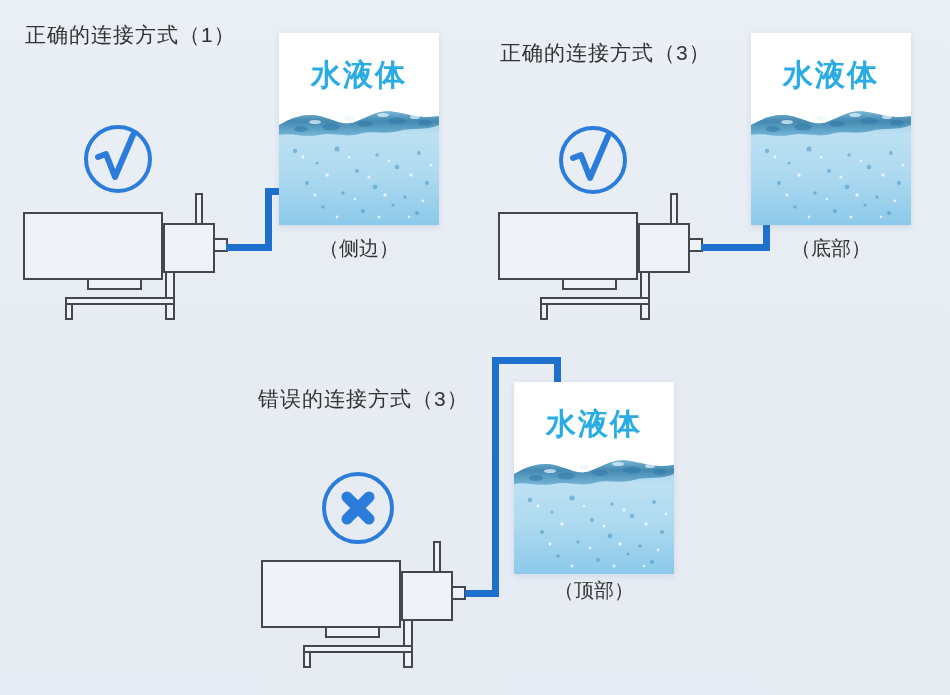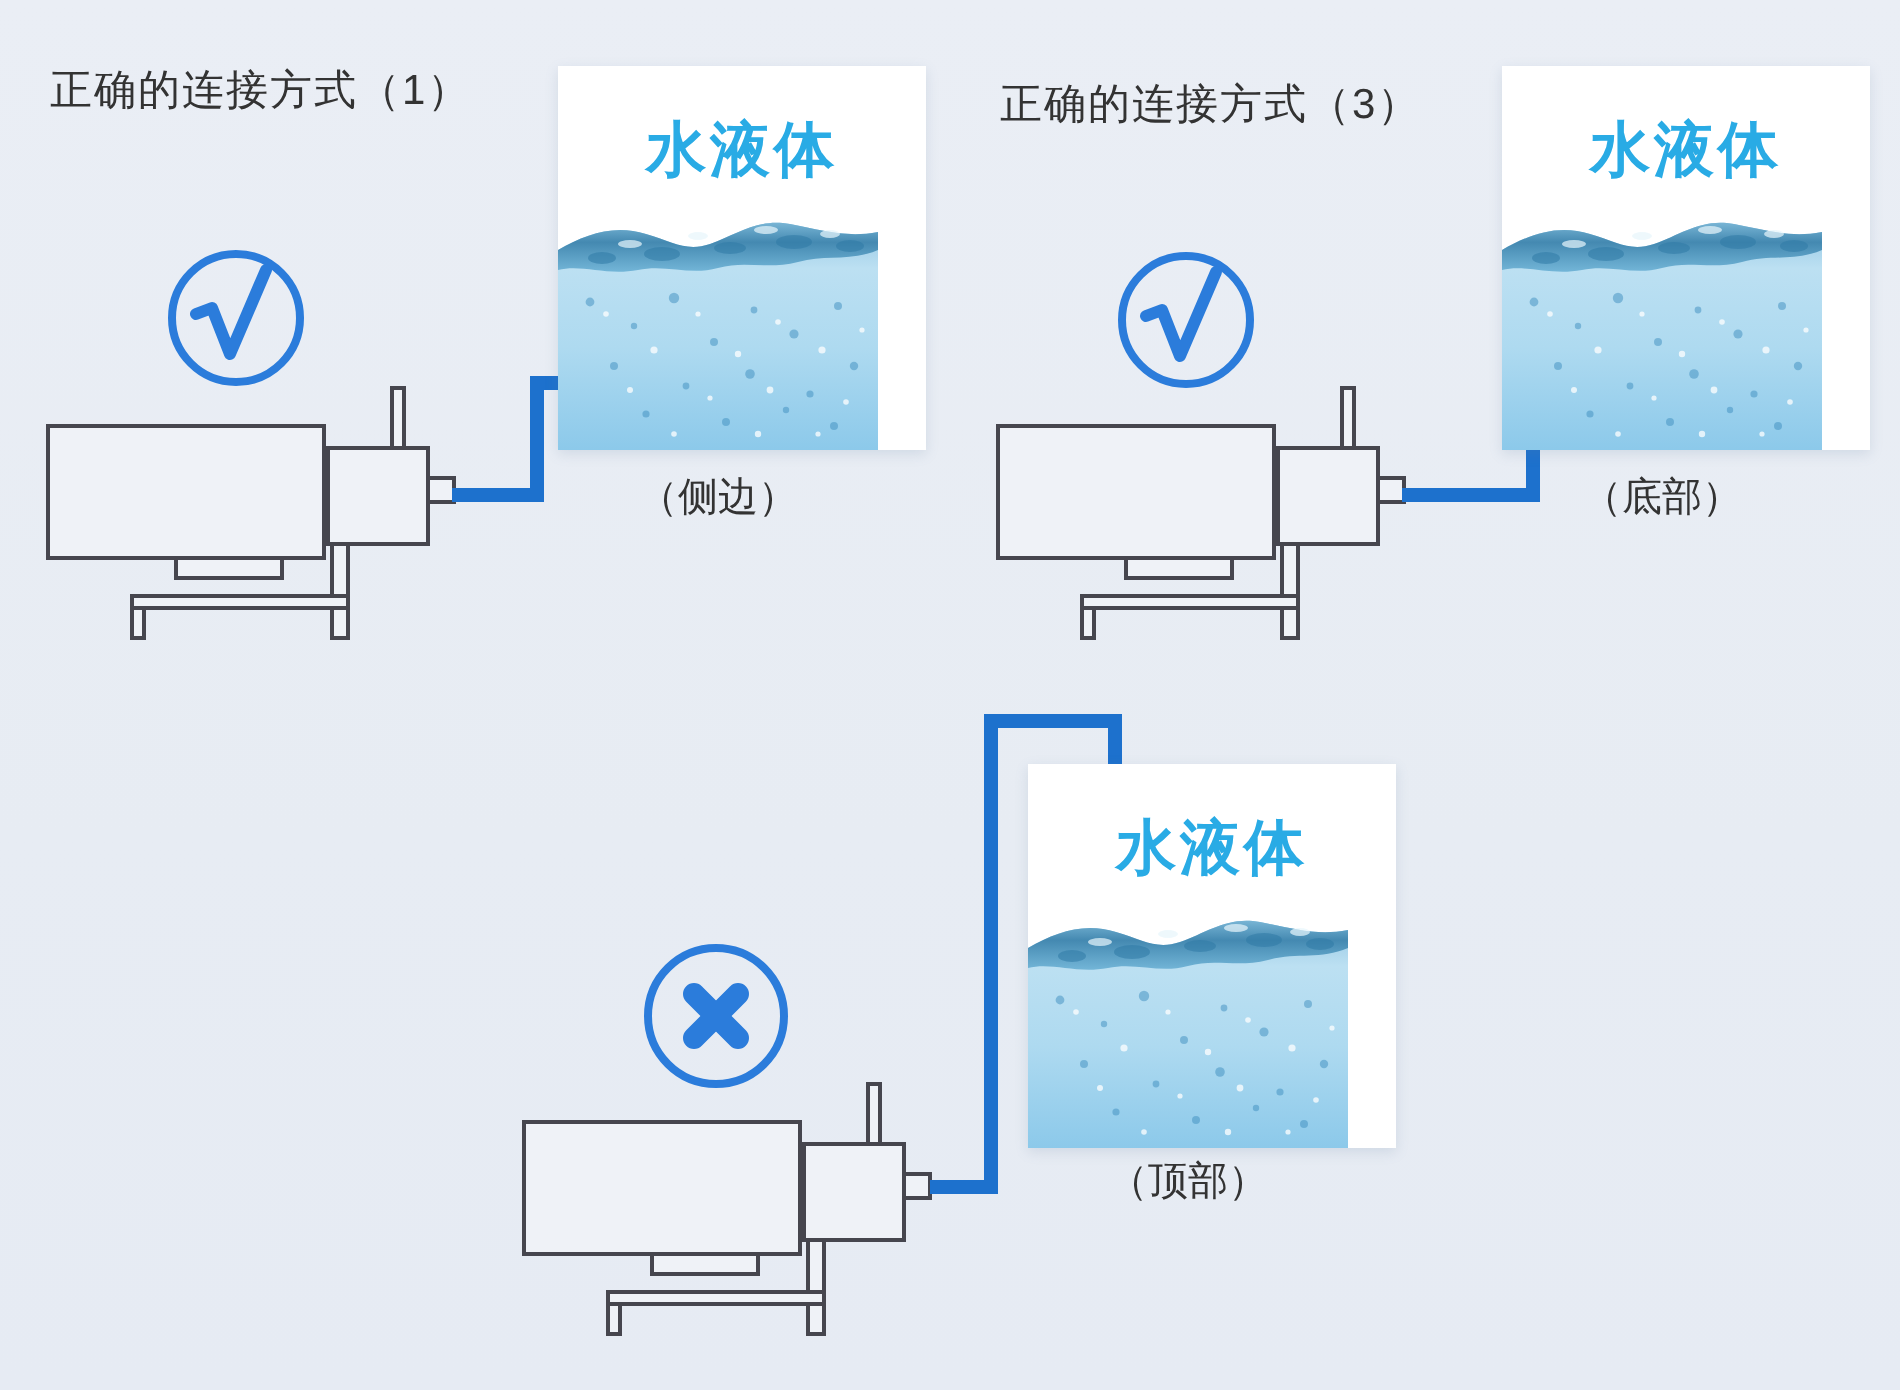--- a/index.html
+++ b/index.html
@@ -53,21 +53,21 @@
   .p-base{left:64px;top:85px;width:55px;height:12px;}
   .p-body{left:0;top:19px;width:140px;height:68px;}
   .p-head{left:140px;top:30px;width:52px;height:50px;}
   .p-nozzle{left:190px;top:45px;width:15px;height:14px;}
 
   
   .pipe{position:absolute;background:#1d71cd;z-index:1;}
 
   
   .tank{
-    position:absolute;width:184px;height:192px;
+    position:absolute;width:160px;height:192px;
     background:#fff;z-index:2;
     box-shadow:0 2px 6px rgba(100,130,160,.18);
     overflow:hidden;
   }
   .tank-label{
     position:absolute;top:22px;left:0;right:0;
     text-align:center;
     font-size:30px;font-weight:600;letter-spacing:2px;
     color:#29abe5;white-space:nowrap;
   }
@@ -88,21 +88,21 @@
       <stop offset="0" stop-color="#77b4d4"></stop>
       <stop offset="0.4" stop-color="#3f85ae"></stop>
       <stop offset="1" stop-color="#6fb3d6"></stop>
     </linearGradient>
   </defs>
 </svg>
 
 <div id="stage">
 
   <div class="layer">
-    <div class="title" style="left:25px;top:34px">正确的连接方式（1）</div>
+    <div class="title" style="left:25px;top:23px">正确的连接方式（1）</div>
 
     <div class="mark check" style="left:84px;top:125px">
       <svg viewBox="0 0 60 60" width="60" height="60">
         <polyline points="10,28 18,25 27,48 45,6" fill="none" stroke="#2b7cdb" stroke-width="6" stroke-linejoin="round" stroke-linecap="round"></polyline>
       </svg>
     </div>
 
     <div class="pipe" style="left:226px;top:244px;width:46px;height:7px"></div>
     <div class="pipe" style="left:265px;top:188px;width:7px;height:63px"></div>
     <div class="pipe" style="left:265px;top:188px;width:15px;height:7px"></div>
@@ -249,20 +249,21 @@
             <circle cx="58" cy="112" r="1.4"></circle>
           <circle cx="100" cy="112" r="1.6"></circle>
             <circle cx="130" cy="112" r="1.3"></circle>
         </g>
       </svg>
     </div>
     <div class="conn-label" style="left:751px;top:235px">（底部）</div>
   </div>
 
   <div class="layer">
+    <div class="title" style="left:258px;top:387px">错误的连接方式（3）</div>
 
     <div class="mark cross" style="left:322px;top:472px">
       <svg viewBox="0 0 64 64" width="64" height="64">
         <line x1="21" y1="21" x2="43" y2="43" stroke="#2b7cdb" stroke-width="11" stroke-linecap="round"></line>
         <line x1="43" y1="21" x2="21" y2="43" stroke="#2b7cdb" stroke-width="11" stroke-linecap="round"></line>
       </svg>
     </div>
 
     <div class="pipe" style="left:465px;top:590px;width:34px;height:7px"></div>
     <div class="pipe" style="left:492px;top:357px;width:7px;height:240px"></div>

